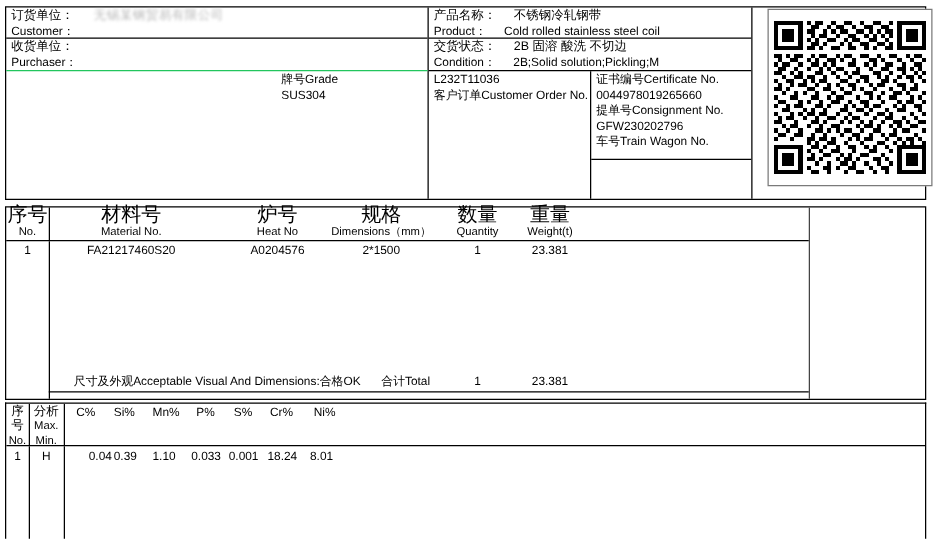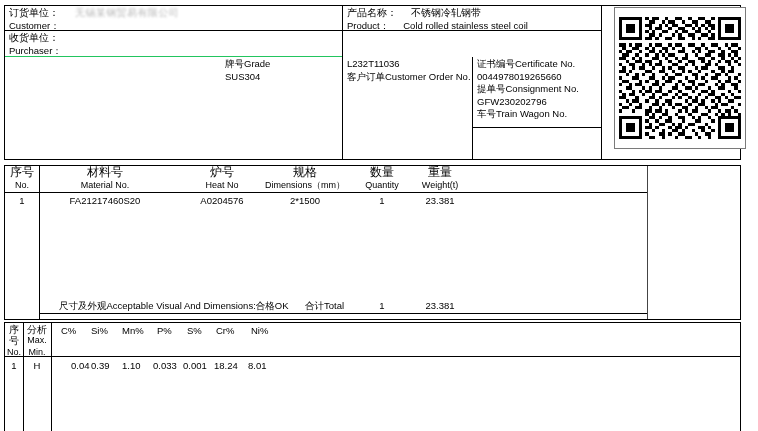--- a/index.html
+++ b/index.html
@@ -69,21 +69,21 @@
   .mt-total-line{position:absolute;left:34px;right:0;top:120px;height:0;border-top:1px solid #000;}
 
   .col{position:absolute;text-align:center;}
   .c-no{left:0;width:34px;}
   .c-mat{left:40px;width:120px;}
   .c-heat{left:162px;width:110px;}
   .c-dim{left:230px;width:140px;}
   .c-qty{left:346px;width:62px;}
   .c-wt{left:404px;width:62px;}
 
-  .hdr-line1{font-size:12px;line-height:13px;}
+  .hdr-line1{font-size:16px;line-height:13px;}
   .hdr-line2{font-size:9px;line-height:12px;}
 
   
   .chemtbl{
     position:absolute;left:4px;top:322px;width:737px;height:112px;
     border:1px solid #000;border-bottom:none;box-sizing:border-box;
   }
   .ch-hdr{position:absolute;left:0;top:0;right:0;height:34px;box-sizing:border-box;border-bottom:1px solid #000;}
   .ch-body{position:absolute;left:0;top:34px;right:0;bottom:0;}
   .ch-div1{position:absolute;left:18px;top:0;width:0;height:100%;border-left:1px solid #000;}
@@ -130,20 +130,28 @@
 
       <div class="hr-r1 pad">
         <div class="t cn kv">
           <span>产品名称：</span><span class="v">不锈钢冷轧钢带</span>
         </div>
         <div class="t kv">
           <span>Product：</span><span class="v">Cold rolled stainless steel coil</span>
         </div>
       </div>
 
+      <div class="hr-r2 pad">
+        <div class="t cn kv">
+          <span>交货状态：</span><span class="v">2B 固溶 酸洗 不切边</span>
+        </div>
+        <div class="t kv">
+          <span>Condition：</span><span class="v">2B;Solid solution;Pickling;M</span>
+        </div>
+      </div>
 
       <div class="hr-r3">
         <div class="hr-mill pad">
           <div class="t">L232T11036</div>
           <div class="t">客户订单Customer Order No.</div>
           <div class="t"></div>
         </div>
         <div class="hr-cert">
           <div class="hr-cert-top pad">
             <div class="t">证书编号Certificate No.</div>

